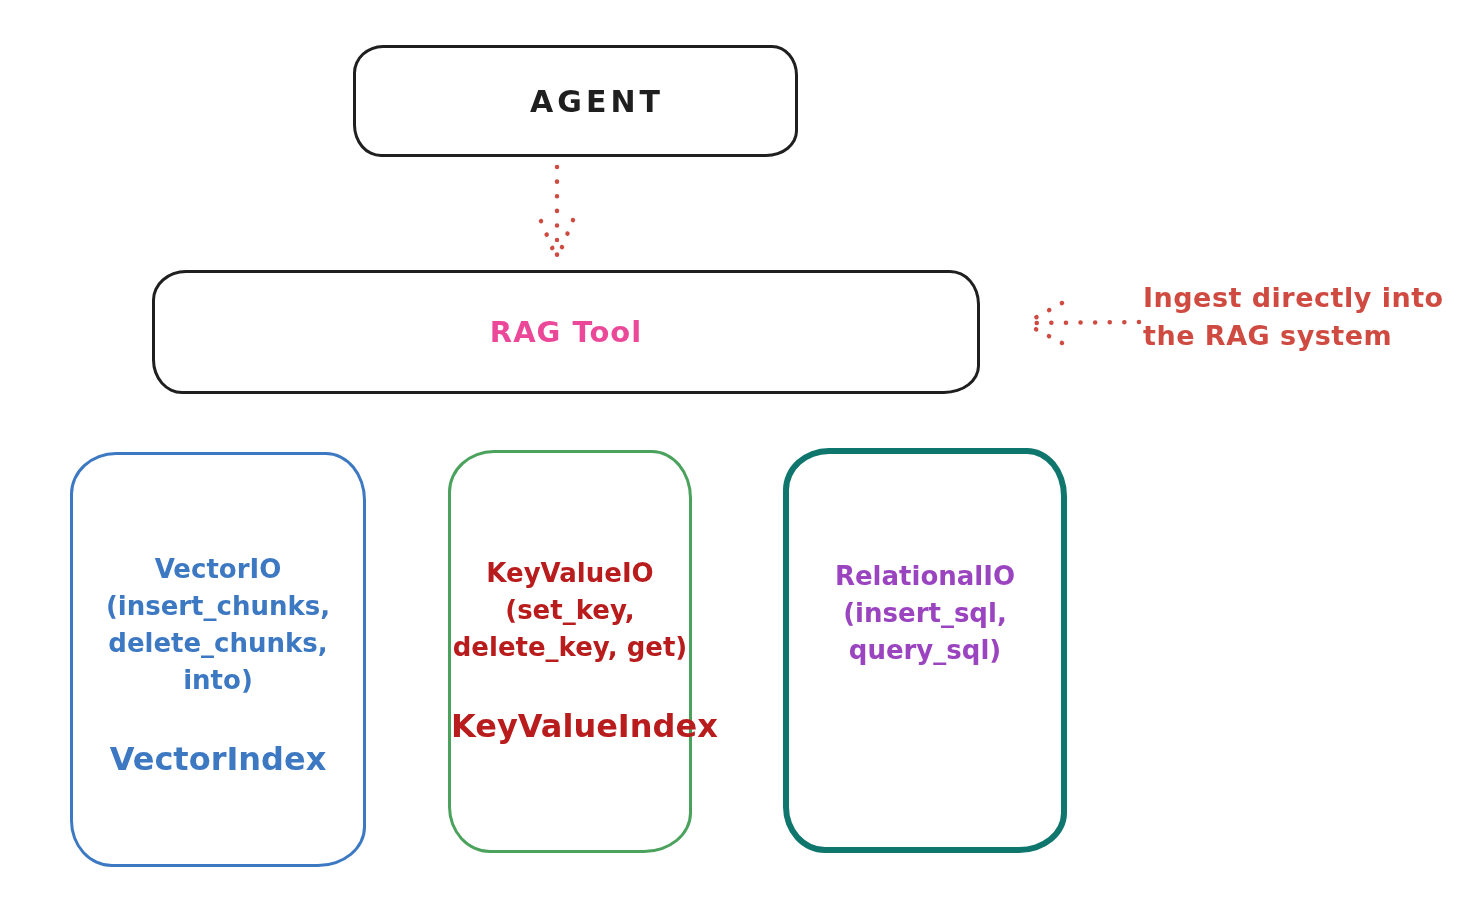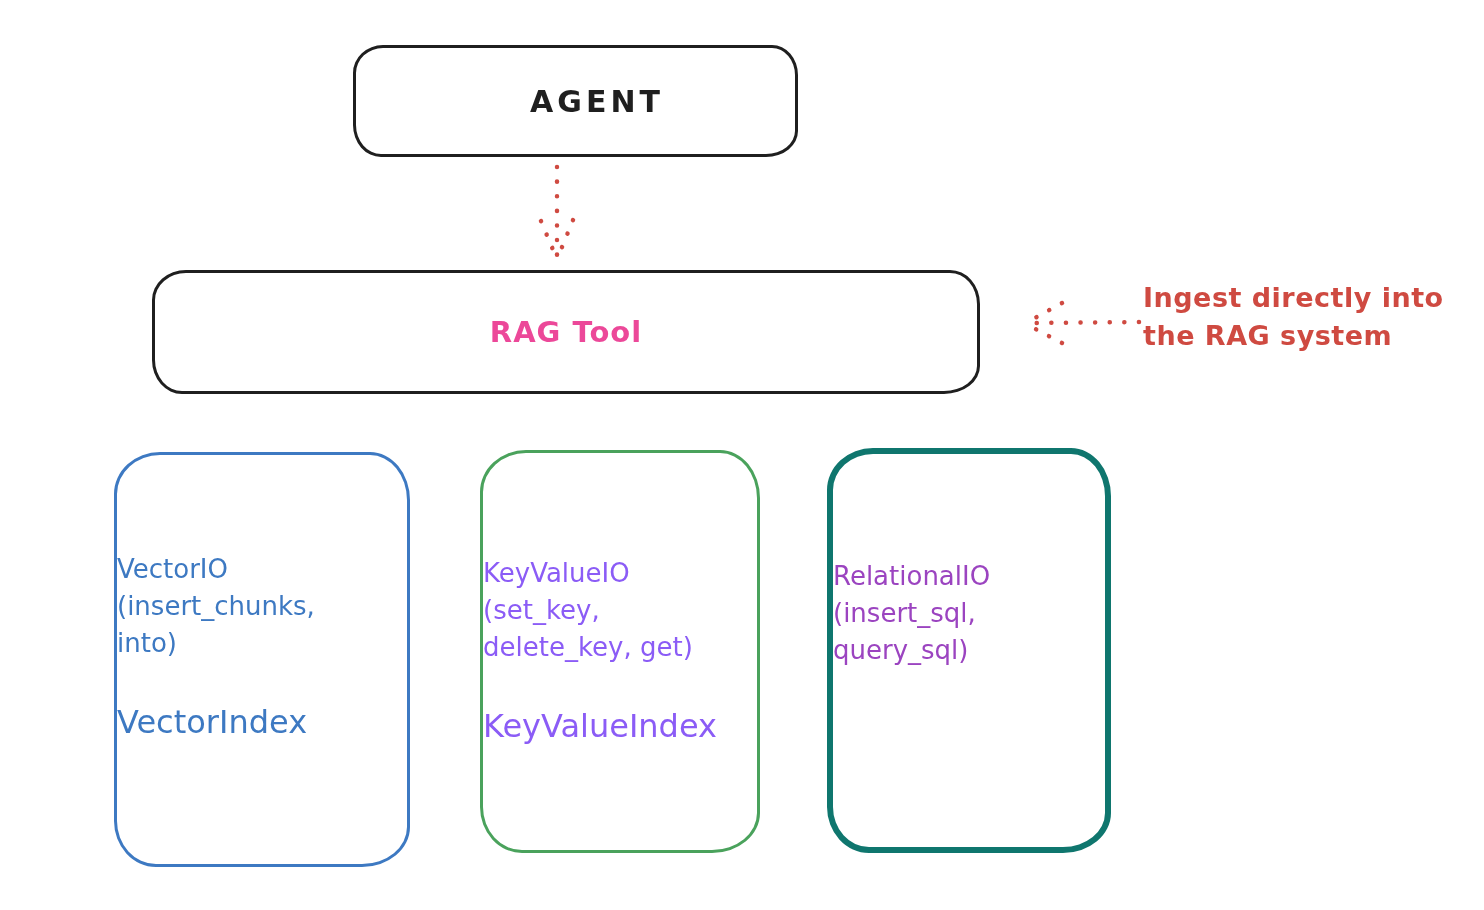--- a/index.html
+++ b/index.html
@@ -42,40 +42,40 @@
     font-weight: 600;
     letter-spacing: 1px;
     color: #ec4899;
   }
   
   .io-box {
     position: absolute;
     box-sizing: border-box;
     border-radius: 46px 40px 48px 42px / 42px 48px 40px 46px;
     background: #ffffff;
-    font-weight: 400;
-    margin-left: 44px;
+    text-align: center;
+    font-weight: 700;
   }
   .io-box .method-block {
     margin-top: 96px;
     font-size: 26px;
     line-height: 37px;
   }
   .io-box .index-label {
     margin-top: 42px;
     font-size: 32px;
     line-height: 37px;
   }
   .io-blue {
     left: 70px; top: 452px; width: 296px; height: 415px;
     border: 3px solid #3d79c2; color: #3d79c2;
   }
   .io-green {
-    left: 436px; top: 450px; width: 280px; height: 403px;
-    border: 3px solid #4aa25c; color: #8b5cf6;
+    left: 448px; top: 450px; width: 244px; height: 403px;
+    border: 3px solid #4aa25c; color: #b91c1c;
   }
   .io-green .method-block { margin-top: 102px; }
   .io-purple {
     left: 783px; top: 448px; width: 284px; height: 405px;
     border: 6px solid #0f766e; color: #9b44c0;
   }
   .io-purple .method-block { margin-top: 104px; }
   .line { display: block; }
   
   .annotation {
@@ -123,20 +123,21 @@
 
   <div class="annotation">
     <span class="line">Ingest directly into</span>
     <span class="line">the RAG system</span>
   </div>
 
   <div class="io-box io-blue">
     <div class="method-block">
       <span class="line">VectorIO</span>
       <span class="line">(insert_chunks,</span>
+      <span class="line">delete_chunks,</span>
       <span class="line">into)</span>
     </div>
     <div class="index-label">VectorIndex</div>
   </div>
 
   <div class="io-box io-green">
     <div class="method-block">
       <span class="line">KeyValueIO</span>
       <span class="line">(set_key,</span>
       <span class="line">delete_key, get)</span>

